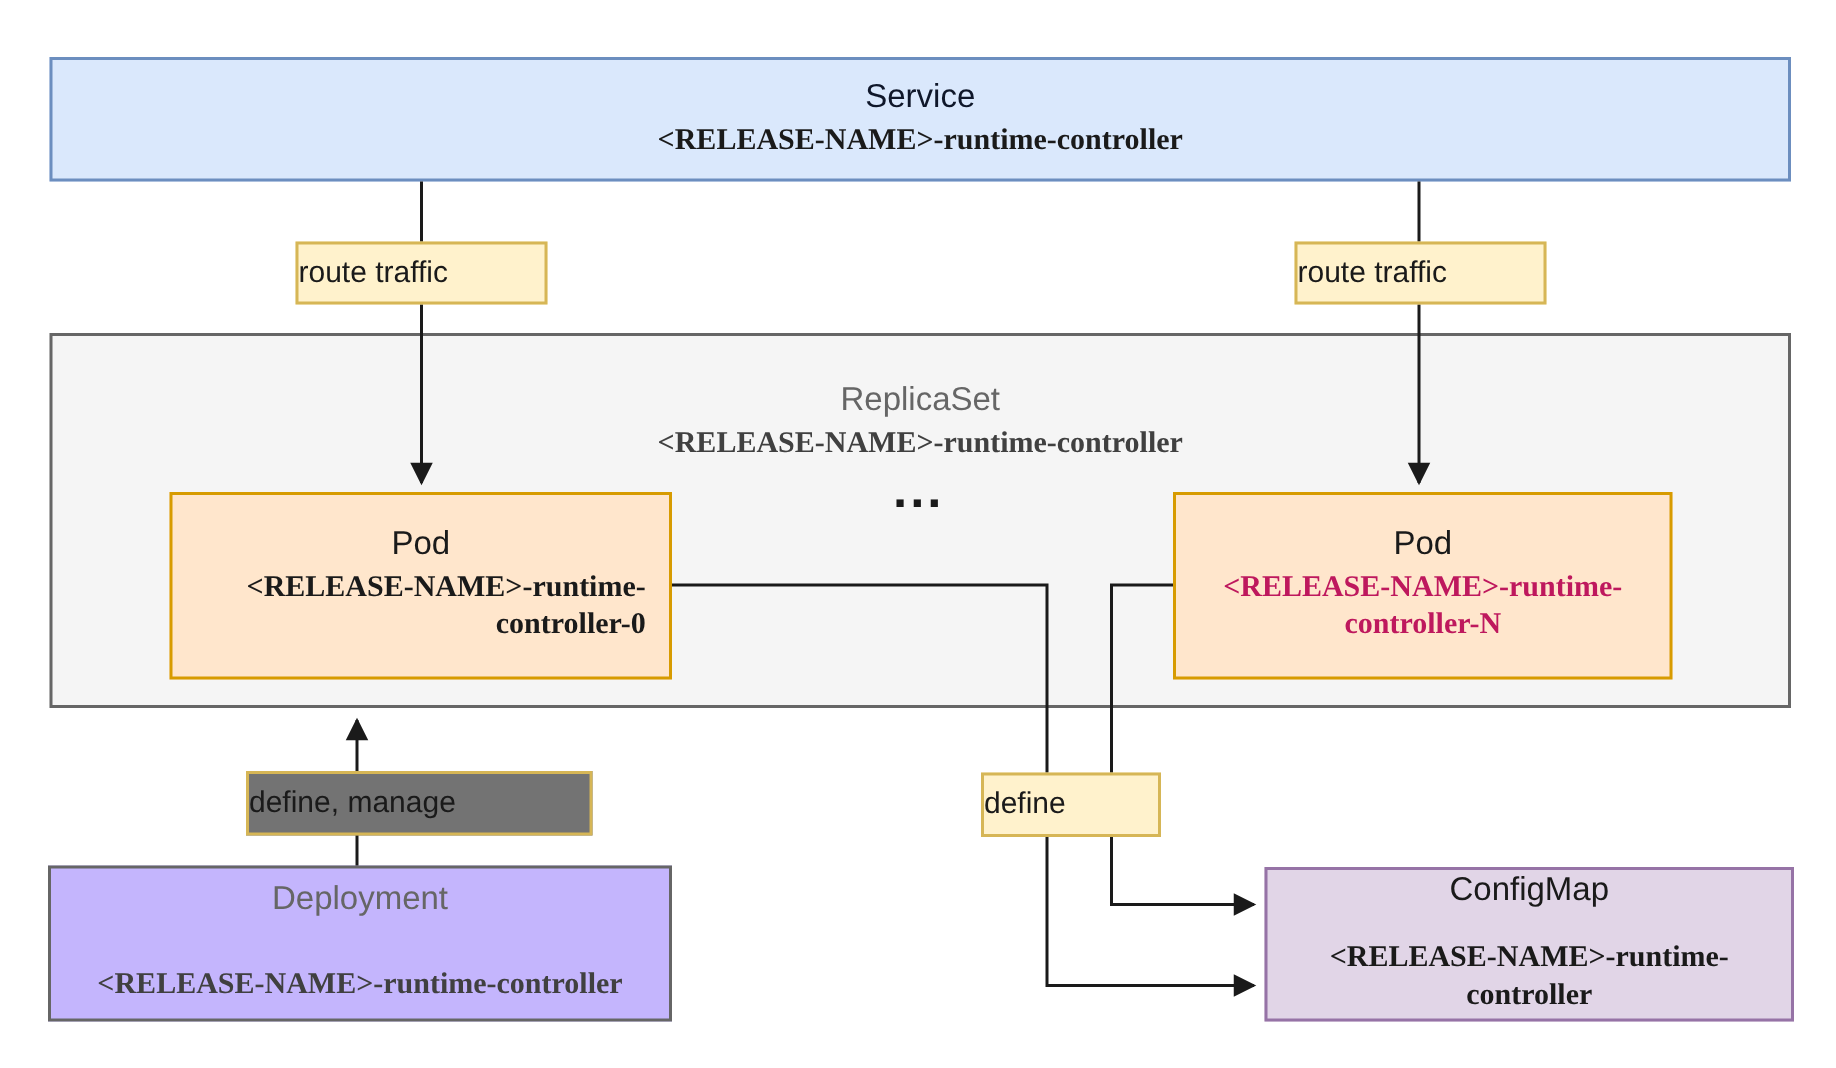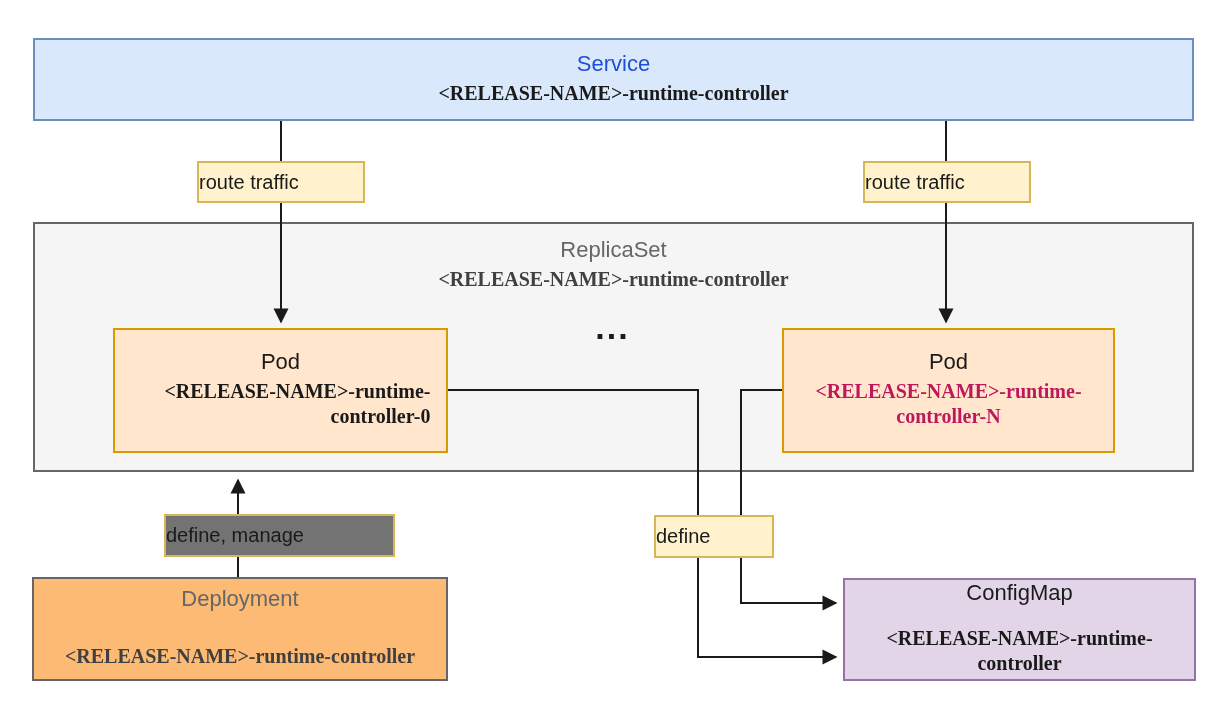--- a/index.html
+++ b/index.html
@@ -21,21 +21,21 @@
     border: 2px solid #000;
     display: flex;
     flex-direction: column;
     align-items: center;
     justify-content: center;
     text-align: center;
     z-index: 2;
   }
   .node.container-node {
     justify-content: flex-start;
-    padding-top: 12px;
+    padding-top: 28px;
     z-index: 1;
   }
   .node-title {
     font-size: 22px;
     line-height: 27px;
     white-space: pre;
   }
   .node-subtitle {
     font-family: "Liberation Serif", serif;
     font-weight: bold;
@@ -88,37 +88,37 @@
 <body>
 
 <div id="canvas" style="background-color: rgb(255, 255, 255);">
 
   <div class="node container-node" style="left: 33px; top: 222px; width: 1161px; height: 250px; background-color: rgb(245, 245, 245); border-color: rgb(102, 102, 102);">
     <div class="node-title" style="color: rgb(102, 102, 102);">ReplicaSet</div>
     <div class="node-subtitle" style="color: rgb(64, 64, 64);">&lt;RELEASE-NAME&gt;-runtime-controller</div>
   </div>
 
   <div class="node" style="left: 33px; top: 38px; width: 1161px; height: 83px; background-color: rgb(218, 232, 252); border-color: rgb(108, 142, 191);">
-    <div class="node-title" style="color: #1d4ed8;">Service</div>
+    <div class="node-title" style="color: #0f172a;">Service</div>
     <div class="node-subtitle" style="color: rgb(26, 26, 26);">&lt;RELEASE-NAME&gt;-runtime-controller</div>
   </div>
 
   <div class="node" style="left: 113px; top: 328px; width: 335px; height: 125px; background-color: rgb(255, 230, 204); border-color: rgb(215, 155, 0);">
     <div class="node-title" style="color: rgb(26, 26, 26);">Pod</div>
     <div class="node-subtitle subtitle-narrow" style="color: rgb(26, 26, 26); text-align: right;">&lt;RELEASE-NAME&gt;-runtime-controller-0</div>
   </div>
 
   <div class="node" style="left: 782px; top: 328px; width: 333px; height: 125px; background-color: rgb(255, 230, 204); border-color: rgb(215, 155, 0);">
     <div class="node-title" style="color: rgb(26, 26, 26);">Pod</div>
     <div class="node-subtitle subtitle-narrow" style="color: #be185d;">&lt;RELEASE-NAME&gt;-runtime-controller-N</div>
   </div>
 
   <div class="ellipsis">...</div>
 
-  <div class="node" style="left: 32px; top: 577px; width: 416px; height: 104px; background-color: #fdba74; border-color: rgb(102, 102, 102); gap: 28px;">
+  <div class="node" style="left: 32px; top: 577px; width: 416px; height: 104px; background-color: #c4b5fd; border-color: rgb(102, 102, 102); gap: 28px;">
     <div class="node-title" style="color: rgb(102, 102, 102);">Deployment</div>
     <div class="node-subtitle" style="color: rgb(64, 64, 64);">&lt;RELEASE-NAME&gt;-runtime-controller</div>
   </div>
 
   <div class="node" style="left: 843px; top: 578px; width: 353px; height: 103px; background-color: rgb(225, 213, 231); border-color: rgb(150, 115, 166); gap: 16px;">
     <div class="node-title" style="color: rgb(26, 26, 26);">ConfigMap</div>
     <div class="node-subtitle subtitle-narrow" style="color: rgb(26, 26, 26);">&lt;RELEASE-NAME&gt;-runtime-controller</div>
   </div>
 
   <svg id="edges-svg" viewBox="0 0 1224 712" xmlns="http://www.w3.org/2000/svg">

